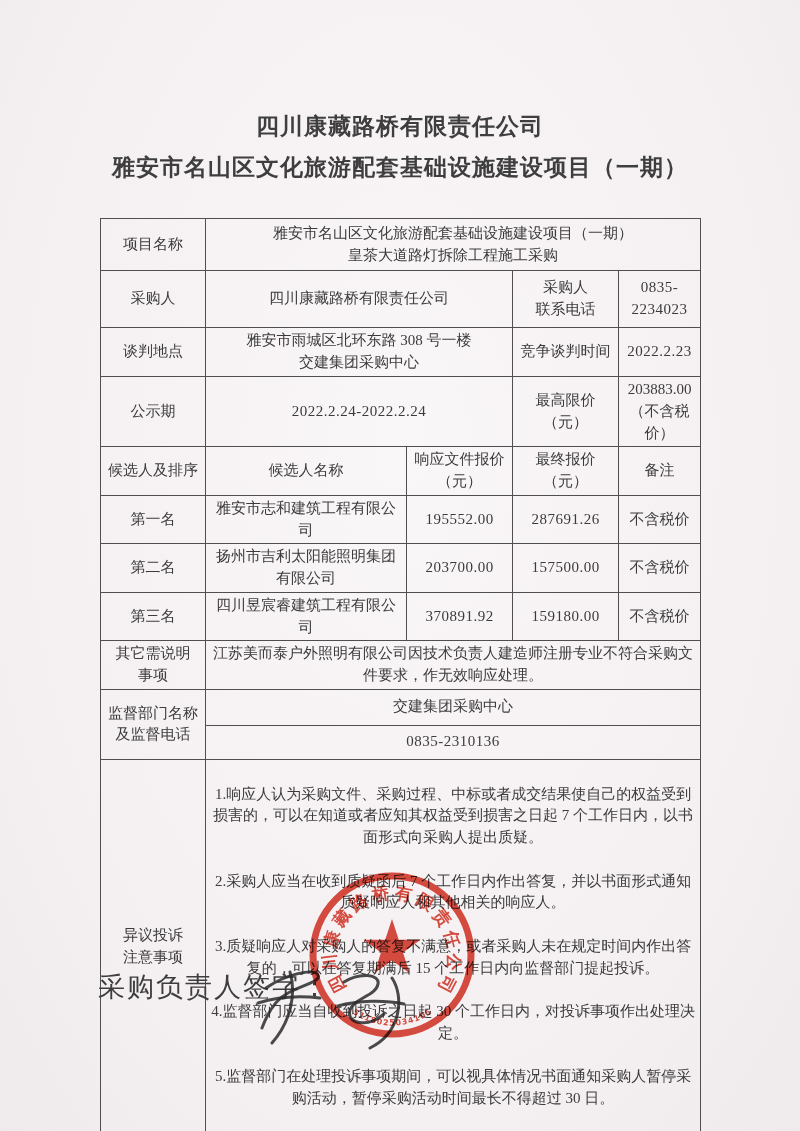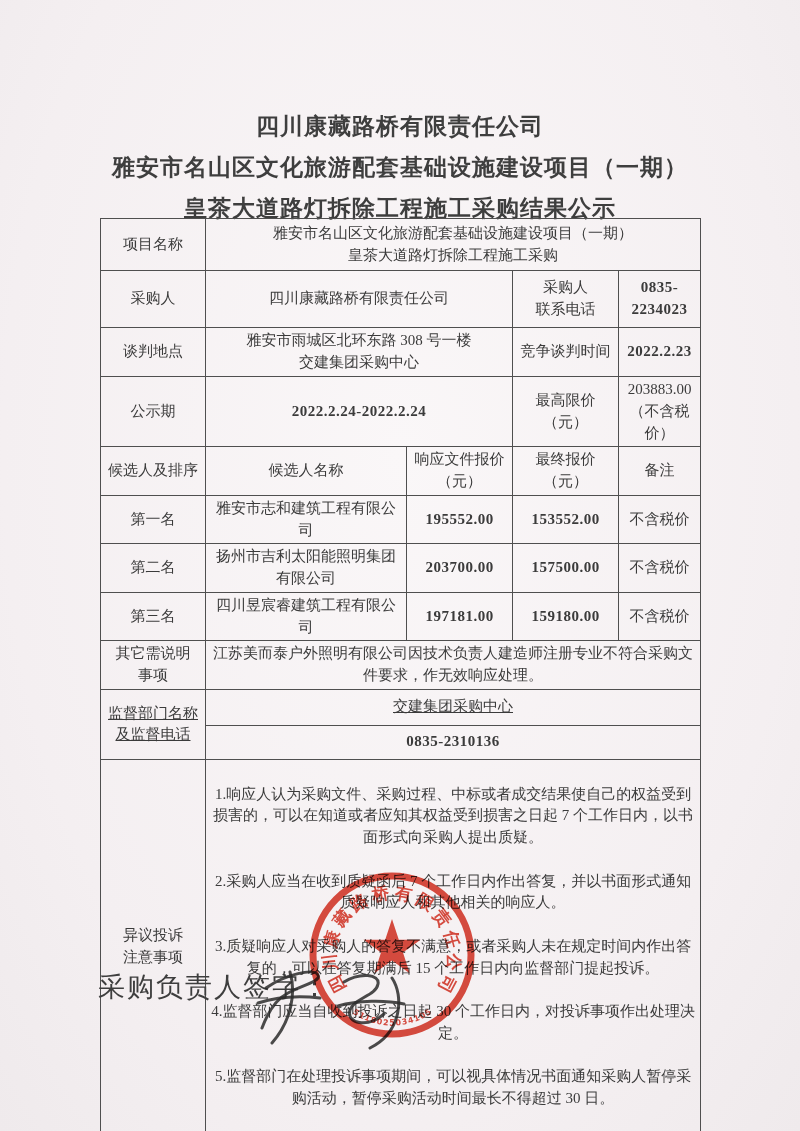--- a/index.html
+++ b/index.html
@@ -24,25 +24,25 @@
     font-size:15px;color:#3b3b3b;
   }
   table.doc td{
     border:1.5px solid #4f4f4f;
     padding:2px 4px;
     text-align:center;vertical-align:middle;
     white-space:pre-line;
     line-height:1.45;
   }
   td.left{text-align:left;padding-left:7px;}
-  td.tnum{letter-spacing:.5px;font-weight:bold;}
+  td.tnum{letter-spacing:.5px;}
   tr.r1{height:52px;}  tr.r2{height:57px;}  tr.r3{height:49px;}
   tr.r4{height:46px;}  tr.r5{height:44px;padding-left:15px;}  tr.r6{height:44px;}
   tr.r7{height:46px;}  tr.r8{height:38px;margin-top:24px;}  tr.r9{height:46px;margin-top:12px;}
-  tr.r10{height:36px;text-decoration:underline;} tr.r11{height:34px;margin-top:20px;} tr.r12{height:258px;}
+  tr.r10{height:36px;} tr.r11{height:34px;margin-top:20px;} tr.r12{height:258px;}
   td.complaint{
     vertical-align:top;text-align:left;
     padding:40px 8px 10px 10px;
     line-height:1.85;
   }
   td.complaint p{margin:0;}
   .sig-label{
     position:absolute;left:98px;top:969px;
     font-size:27px;color:#3e3e3e;letter-spacing:2px;
   }
@@ -66,21 +66,20 @@
   }
 </style>
 </head>
 <body>
 
 <div class="page">
 
   <div class="titles">
     <div>四川康藏路桥有限责任公司</div>
     <div>雅安市名山区文化旅游配套基础设施建设项目（一期）</div>
-    <div>皇茶大道路灯拆除工程施工采购结果公示</div>
   </div>
 
   <table class="doc">
     <colgroup>
       <col style="width:105px">
         <col style="width:201px">
         <col style="width:106px">
       <col style="width:106px">
         <col style="width:82px">
     </colgroup>
@@ -118,34 +117,34 @@
         <td>响应文件报价
 （元）</td>
         <td>最终报价
 （元）</td>
         <td>备注</td>
       </tr>
       <tr class="r6">
         <td>第一名</td>
         <td class="left">雅安市志和建筑工程有限公司</td>
         <td class="tnum">195552.00</td>
-        <td class="tnum">153552.00</td>
+        <td class="tnum">287691.26</td>
         <td>不含税价</td>
       </tr>
       <tr class="r7">
         <td>第二名</td>
         <td class="left">扬州市吉利太阳能照明集团有限公司</td>
         <td class="tnum">203700.00</td>
         <td class="tnum">157500.00</td>
         <td>不含税价</td>
       </tr>
       <tr class="r8">
         <td>第三名</td>
         <td class="left">四川昱宸睿建筑工程有限公司</td>
-        <td class="tnum">197181.00</td>
+        <td class="tnum">370891.92</td>
         <td class="tnum">159180.00</td>
         <td>不含税价</td>
       </tr>
       <tr class="r9">
         <td>其它需说明
 事项</td>
         <td colspan="4" class="left">江苏美而泰户外照明有限公司因技术负责人建造师注册专业不符合采购文件要求，作无效响应处理。</td>
       </tr>
       <tr class="r10">
         <td rowspan="2">监督部门名称

